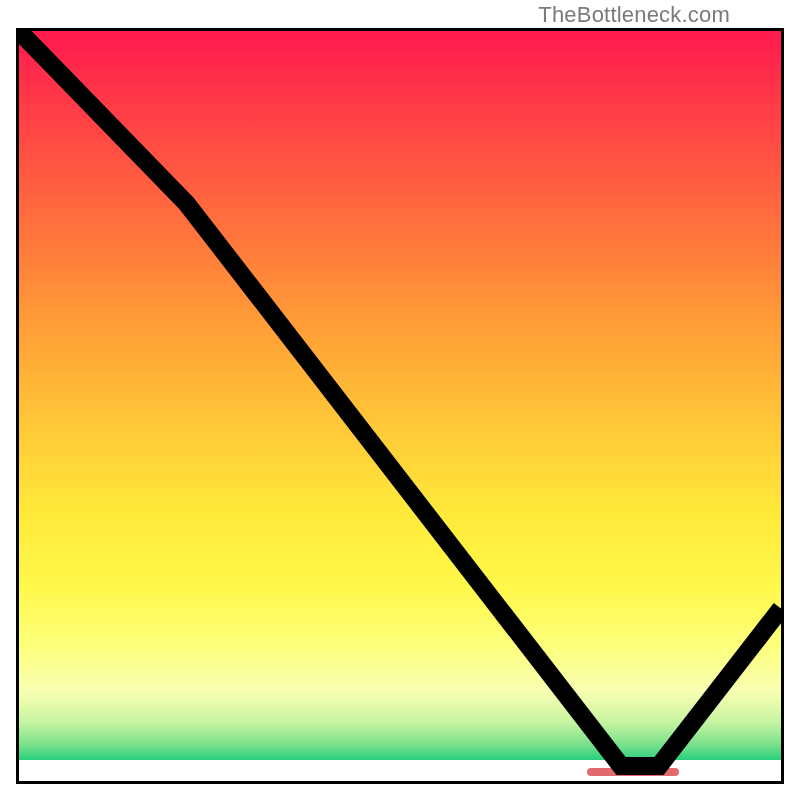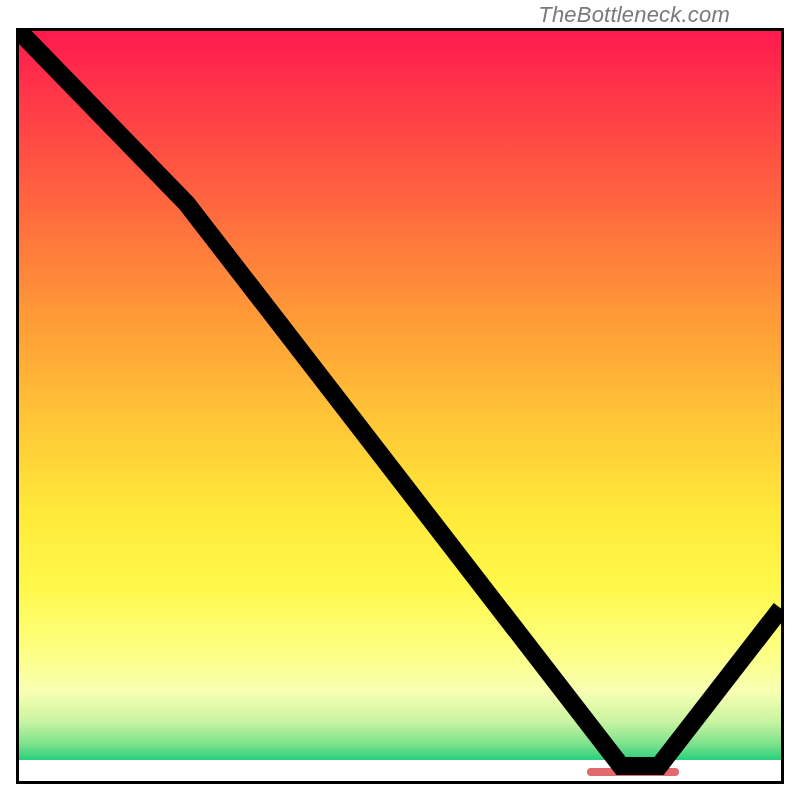--- a/index.html
+++ b/index.html
@@ -8,21 +8,20 @@
     width: 800px;
     height: 800px;
     background: #ffffff;
     font-family: Arial, Helvetica, sans-serif;
     overflow: hidden;
   }
   .wrap {
     position: relative;
     width: 740px;
     height: 800px;
-    font-style: italic;
   }
   .attribution {
     position: absolute;
     top: 2px;
     right: 10px;
     font-size: 22px;
     color: #7a7a7a;
     font-weight: 500;
     letter-spacing: 0.2px;
   }

